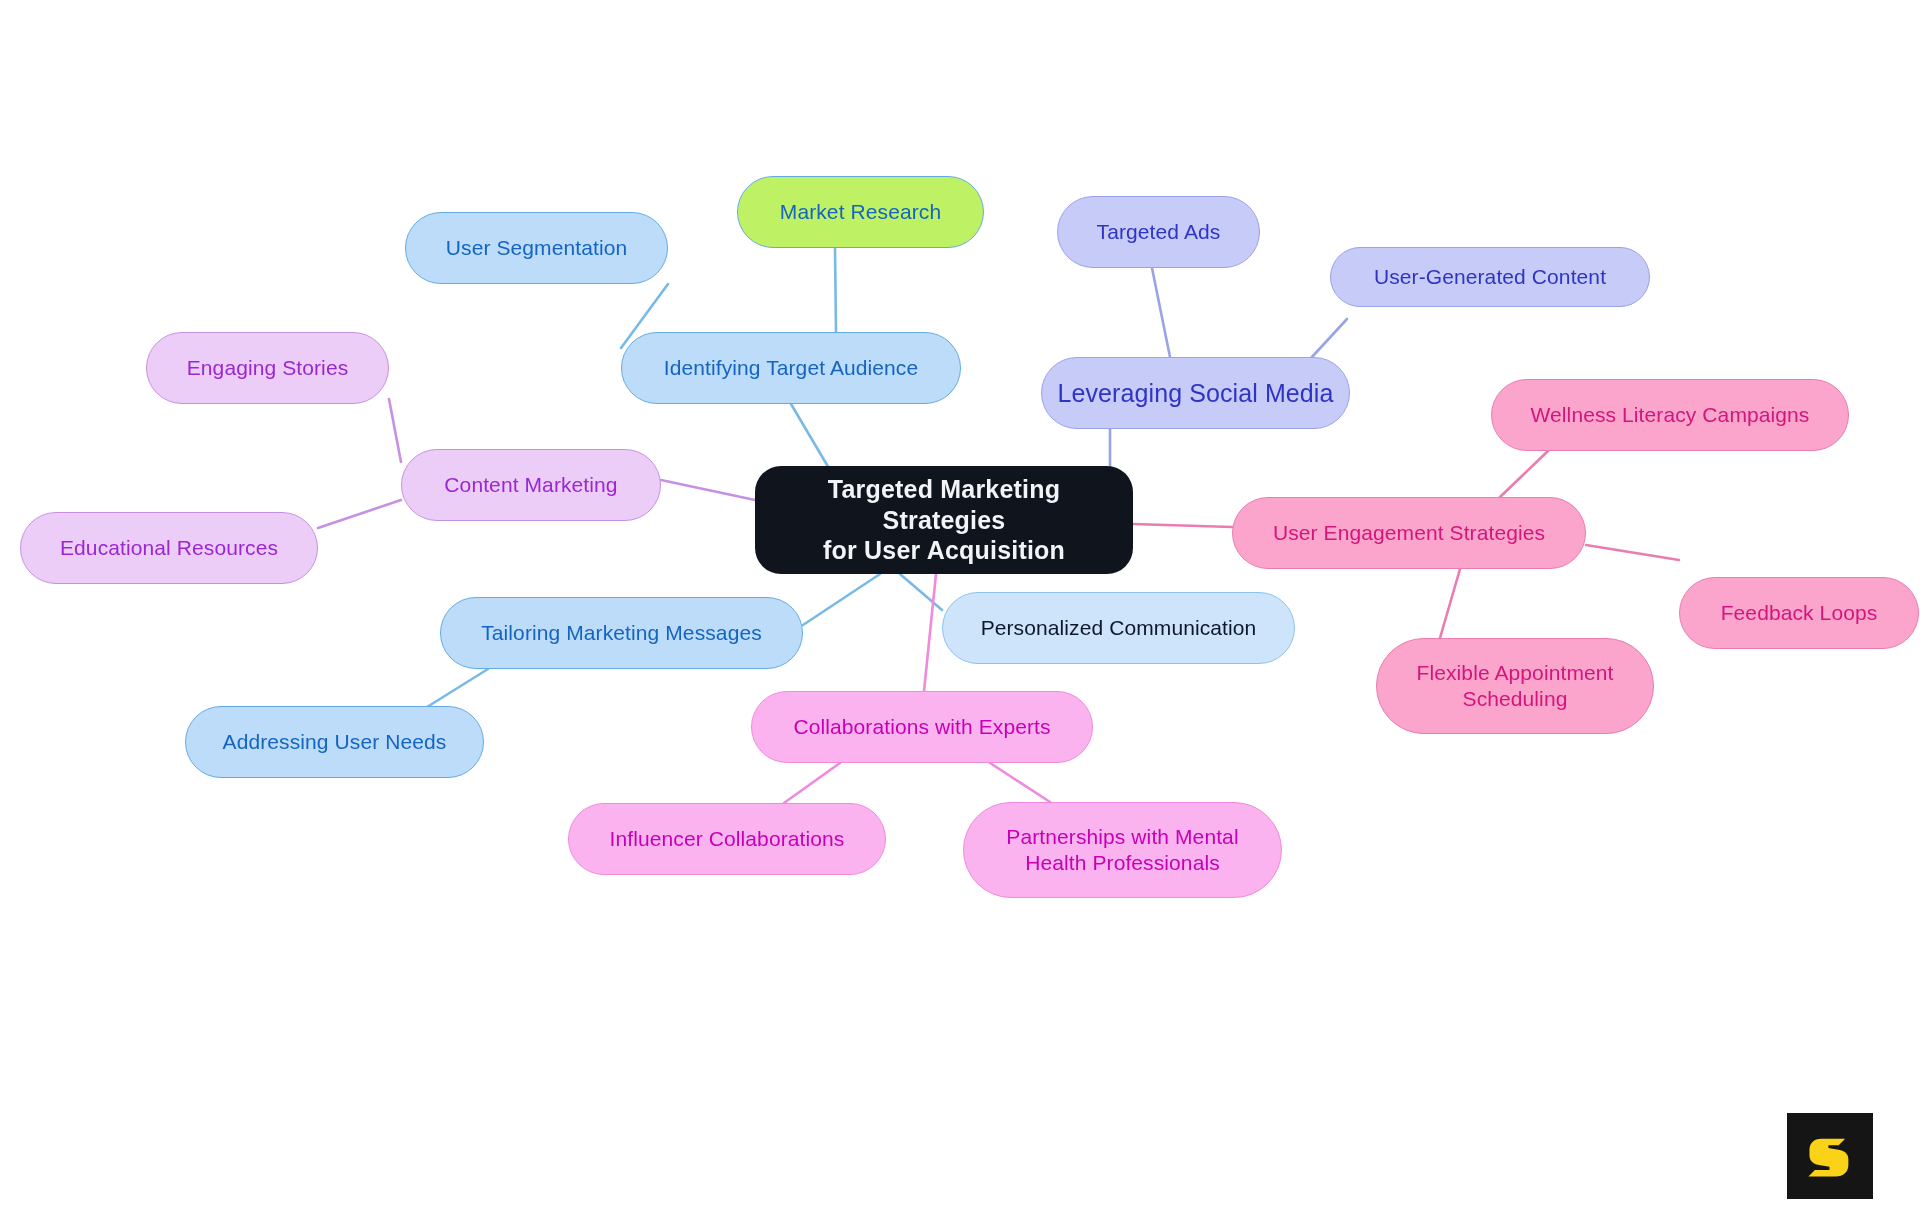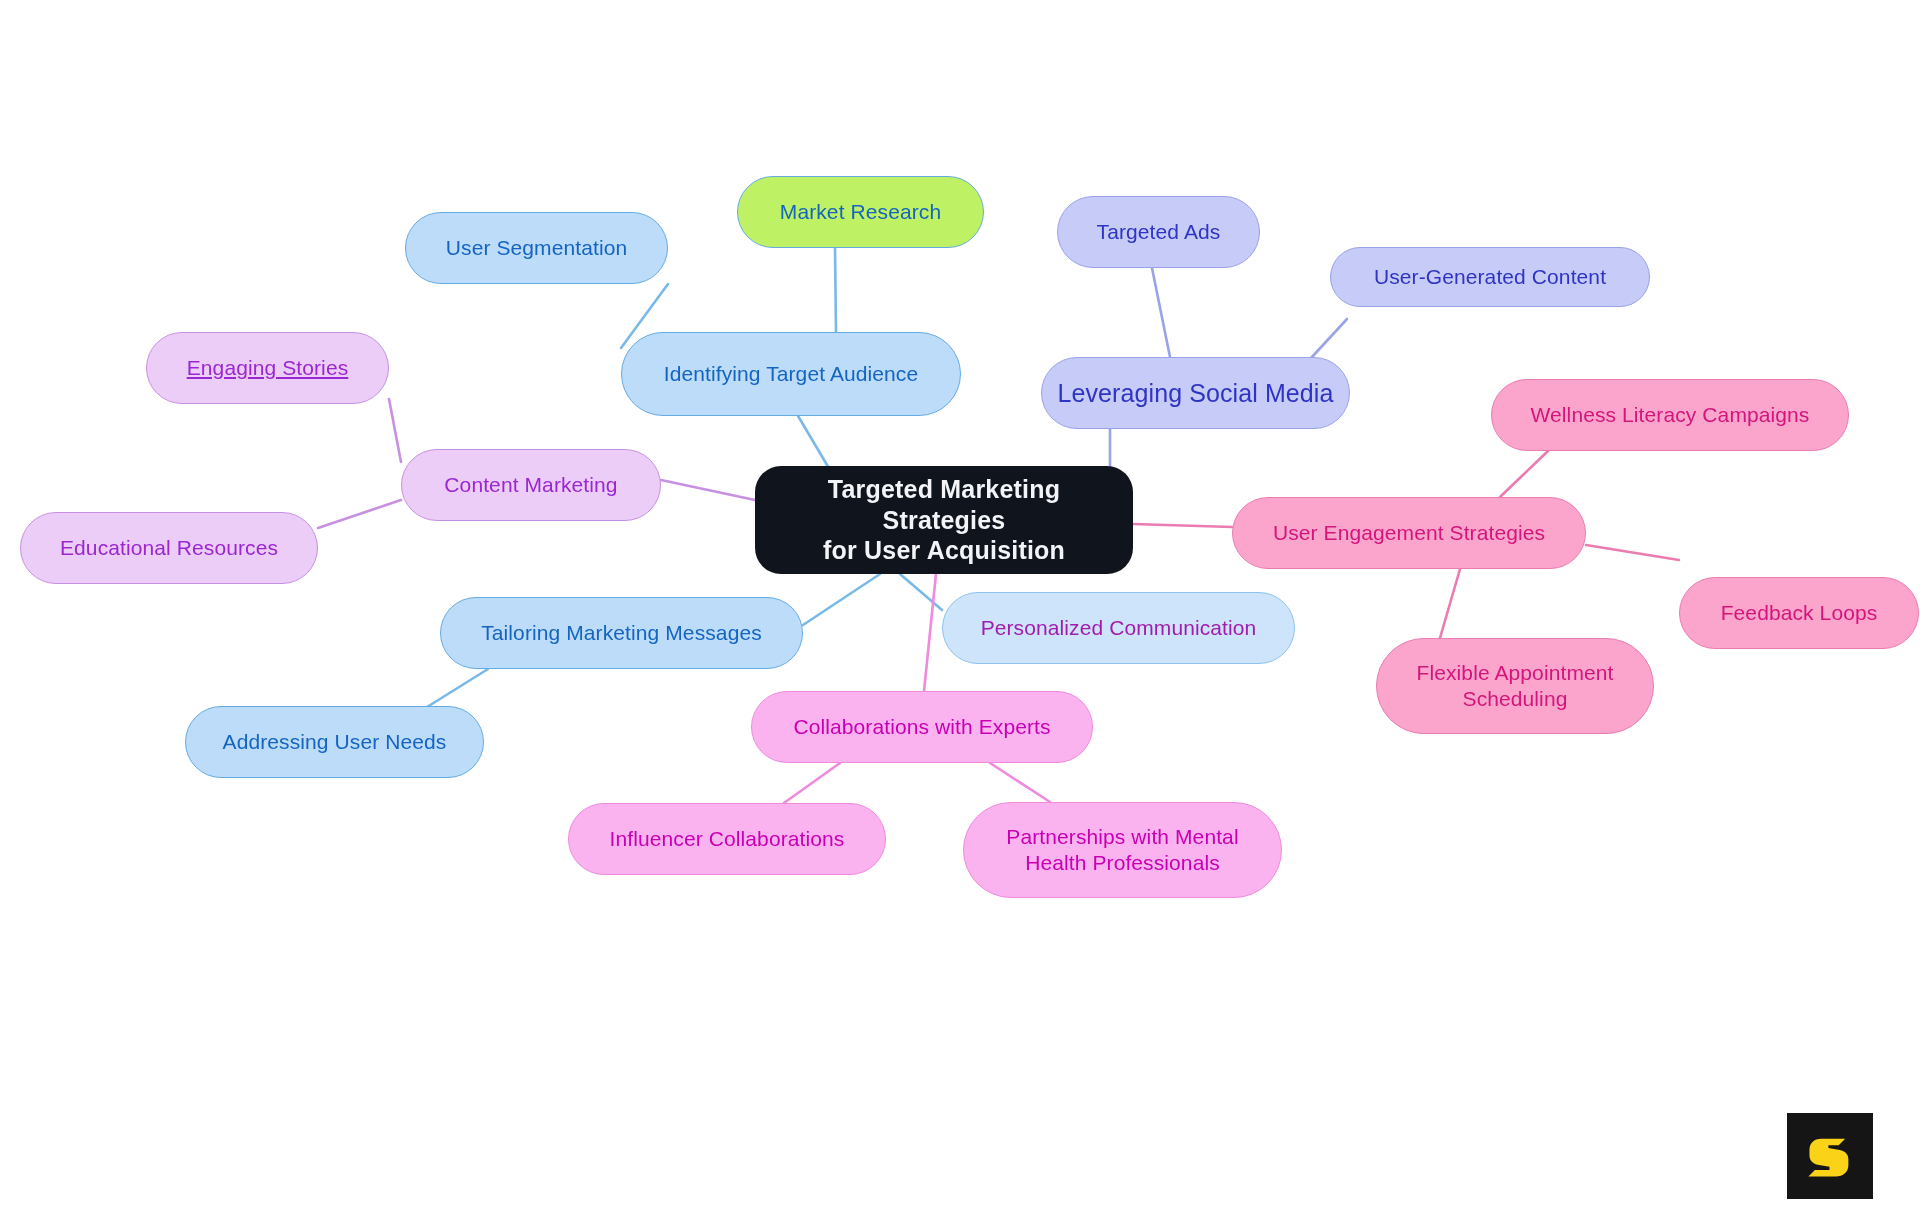--- a/index.html
+++ b/index.html
@@ -82,37 +82,37 @@
       <line x1="488" y1="669" x2="403" y2="722" stroke="#79b9e8" stroke-width="2.6" stroke-linecap="round"></line>
       <line x1="900" y1="574" x2="942" y2="610" stroke="#79b9e8" stroke-width="2.6" stroke-linecap="round"></line>
       <line x1="936" y1="574" x2="924" y2="691" stroke="#ef8ade" stroke-width="2.6" stroke-linecap="round"></line>
       <line x1="840" y1="763" x2="784" y2="803" stroke="#ef8ade" stroke-width="2.6" stroke-linecap="round"></line>
       <line x1="990" y1="763" x2="1050" y2="802" stroke="#ef8ade" stroke-width="2.6" stroke-linecap="round"></line>
     </svg>
 
   <div id="node-layer">
       <div class="node root" style="left: 755px; top: 466px; width: 378px; height: 108px; font-size: 25px; color: rgb(242, 244, 248); background: rgb(16, 20, 28);"><span>Targeted Marketing Strategies
 for User Acquisition</span></div>
-      <div class="node" style="left: 621px; top: 332px; width: 340px; height: 84px; font-size: 21px; color: rgb(21, 101, 192); background: rgb(188, 220, 250); border-color: rgb(100, 171, 227);"><span>Identifying Target Audience</span></div>
+      <div class="node" style="left: 621px; top: 332px; width: 340px; height: 72px; font-size: 21px; color: rgb(21, 101, 192); background: rgb(188, 220, 250); border-color: rgb(100, 171, 227);"><span>Identifying Target Audience</span></div>
       <div class="node" style="left: 737px; top: 176px; width: 247px; height: 72px; font-size: 21px; color: rgb(21, 101, 192); background: #bef264; border-color: rgb(100, 171, 227);"><span>Market Research</span></div>
       <div class="node" style="left: 405px; top: 212px; width: 263px; height: 72px; font-size: 21px; color: rgb(21, 101, 192); background: rgb(188, 220, 250); border-color: rgb(100, 171, 227);"><span>User Segmentation</span></div>
       <div class="node" style="left: 1041px; top: 357px; width: 309px; height: 72px; font-size: 25px; color: rgb(47, 52, 196); background: rgb(198, 203, 247); border-color: rgb(154, 162, 232);"><span>Leveraging Social Media</span></div>
       <div class="node" style="left: 1057px; top: 196px; width: 203px; height: 72px; font-size: 21px; color: rgb(47, 52, 196); background: rgb(198, 203, 247); border-color: rgb(154, 162, 232);"><span>Targeted Ads</span></div>
       <div class="node" style="left: 1330px; top: 247px; width: 320px; height: 60px; font-size: 21px; color: rgb(47, 52, 196); background: rgb(198, 203, 247); border-color: rgb(154, 162, 232);"><span>User-Generated Content</span></div>
       <div class="node" style="left: 1232px; top: 497px; width: 354px; height: 72px; font-size: 21px; color: rgb(212, 21, 124); background: rgb(251, 165, 205); border-color: rgb(234, 124, 177);"><span>User Engagement Strategies</span></div>
       <div class="node" style="left: 1491px; top: 379px; width: 358px; height: 72px; font-size: 21px; color: rgb(212, 21, 124); background: rgb(251, 165, 205); border-color: rgb(234, 124, 177);"><span>Wellness Literacy Campaigns</span></div>
       <div class="node" style="left: 1679px; top: 531px; width: 240px; height: 72px; font-size: 21px; color: rgb(212, 21, 124); background: rgb(251, 165, 205); border-color: rgb(234, 124, 177); margin-top: 46px;"><span>Feedback Loops</span></div>
       <div class="node" style="left: 1376px; top: 638px; width: 278px; height: 96px; font-size: 21px; color: rgb(212, 21, 124); background: rgb(251, 165, 205); border-color: rgb(234, 124, 177);"><span>Flexible Appointment
 Scheduling</span></div>
       <div class="node" style="left: 401px; top: 449px; width: 260px; height: 72px; font-size: 21px; color: rgb(155, 39, 210); background: rgb(236, 205, 248); border-color: rgb(200, 144, 226);"><span>Content Marketing</span></div>
-      <div class="node" style="left: 146px; top: 332px; width: 243px; height: 72px; font-size: 21px; color: rgb(155, 39, 210); background: rgb(236, 205, 248); border-color: rgb(200, 144, 226); text-decoration: underline;"><span>Engaging Stories</span></div>
+      <div class="node" style="left: 146px; top: 332px; width: 243px; height: 72px; font-size: 21px; color: rgb(155, 39, 210); background: rgb(236, 205, 248); border-color: rgb(200, 144, 226);"><span>Engaging Stories</span></div>
       <div class="node" style="left: 20px; top: 512px; width: 298px; height: 72px; font-size: 21px; color: rgb(155, 39, 210); background: rgb(236, 205, 248); border-color: rgb(200, 144, 226);"><span>Educational Resources</span></div>
       <div class="node" style="left: 440px; top: 597px; width: 363px; height: 72px; font-size: 21px; color: rgb(21, 101, 192); background: rgb(188, 220, 250); border-color: rgb(100, 171, 227);"><span>Tailoring Marketing Messages</span></div>
       <div class="node" style="left: 185px; top: 706px; width: 299px; height: 72px; font-size: 21px; color: rgb(21, 101, 192); background: rgb(188, 220, 250); border-color: rgb(100, 171, 227);"><span>Addressing User Needs</span></div>
-      <div class="node" style="left: 942px; top: 592px; width: 353px; height: 72px; font-size: 21px; color: #a21caf; background: rgb(205, 228, 251); border-color: rgb(140, 195, 236); text-align: center;"><span>Personalized Communication</span></div>
+      <div class="node" style="left: 942px; top: 592px; width: 353px; height: 72px; font-size: 21px; color: #0f172a; background: rgb(205, 228, 251); border-color: rgb(140, 195, 236); text-align: center;"><span>Personalized Communication</span></div>
       <div class="node" style="left: 751px; top: 691px; width: 342px; height: 72px; font-size: 21px; color: rgb(200, 0, 180); background: rgb(250, 179, 239); border-color: rgb(239, 138, 222);"><span>Collaborations with Experts</span></div>
       <div class="node" style="left: 568px; top: 803px; width: 318px; height: 72px; font-size: 21px; color: rgb(200, 0, 180); background: rgb(250, 179, 239); border-color: rgb(239, 138, 222);"><span>Influencer Collaborations</span></div>
       <div class="node" style="left: 963px; top: 802px; width: 319px; height: 96px; font-size: 21px; color: rgb(200, 0, 180); background: rgb(250, 179, 239); border-color: rgb(239, 138, 222);"><span>Partnerships with Mental
 Health Professionals</span></div>
     </div>
 
   <div class="logo" id="logo" style="left: 1787px; top: 1113px; width: 86px; height: 86px; background: rgb(21, 21, 21);">
     <svg width="54" height="54" viewBox="0 0 100 100">
       <path d="M78 18 L34 18 C20 18 12 27 12 38 L12 49 C12 58 18 64 27 66 L49 70 L49 76 L22 76 L10 88 L60 88 C75 88 84 79 84 67 L84 56 C84 47 78 41 68 39 L47 35 L47 30 L66 30 Z" fill="#fad319"></path>
     </svg>

